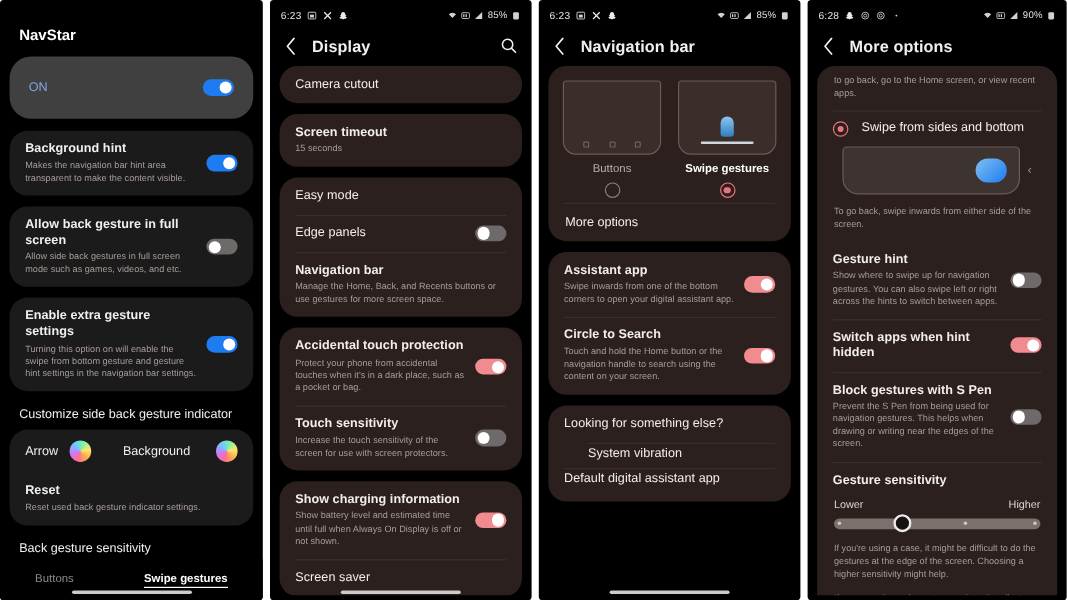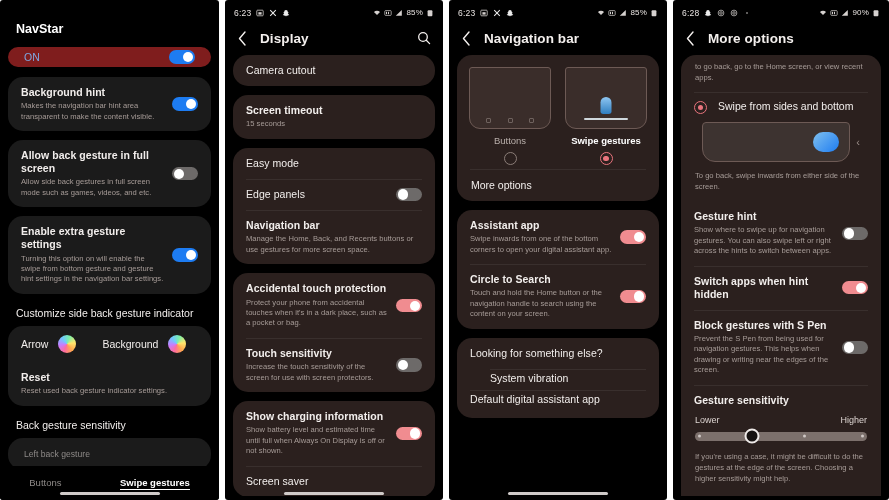--- a/index.html
+++ b/index.html
@@ -72,30 +72,30 @@
   .sw.on.blue { background:#1d7cf2; }
   .sw.on.pink { background:#f08c90; }
   .sw.off.gray { background:#6d6a69; }
 
   
   .sect { font-size:10.5px; font-weight:400; color:#f2eeec; padding: 4px 16px 7px 16px; }
 
   
   .p1 .apptitle { font-size:12.5px; font-weight:700; padding: 18px 16px 11px 16px; color:#fff; }
   .onbar {
-    margin: 0 8px 10px 8px; height:20px; border-radius:18px; background:#7f1d1d;
+    margin: 0 8px 10px 8px; height:52px; border-radius:18px; background:#404040;
     display:flex; align-items:center; justify-content:space-between; padding: 0 16px;
   }
   .onbar .lbl { font-size:10.5px; color:#7ea6e0; font-weight:400; }
   .swatch { width:18px; height:18px; border-radius:50%; flex:none;
     background: conic-gradient(from 200deg, #ff6b9d, #c77dff, #6ec8ff, #7bf1a8, #ffe66d, #ffa94d, #ff6b9d); }
   .colorrow { display:flex; align-items:center; padding:9px 13px; }
   .colorrow .c1, .colorrow .c2 { display:flex; align-items:center; gap:10px; }
   .colorrow .c1 { flex:0 0 46%; }
-  .colorrow .c2 { flex:1; justify-content:flex-start; gap:10px; }
+  .colorrow .c2 { flex:1; justify-content:space-between; gap:10px; }
   .lbl-std { font-size:10.5px; color:#f2eeec; }
   .dim-row { padding:11px 16px; font-size:8.6px; color:#8e8a88; }
 
   .tabbar {
     position:absolute; left:0; right:0; bottom:0; height:34px;
     display:flex; align-items:center; justify-content:space-around;
     background:#000;
   }
   .tab { font-size:9.5px; color:#8e8a88; padding-bottom:2px; }
   .tab.active { color:#fff; font-weight:700; border-bottom:1.6px solid #fff; padding-bottom:1px; }

